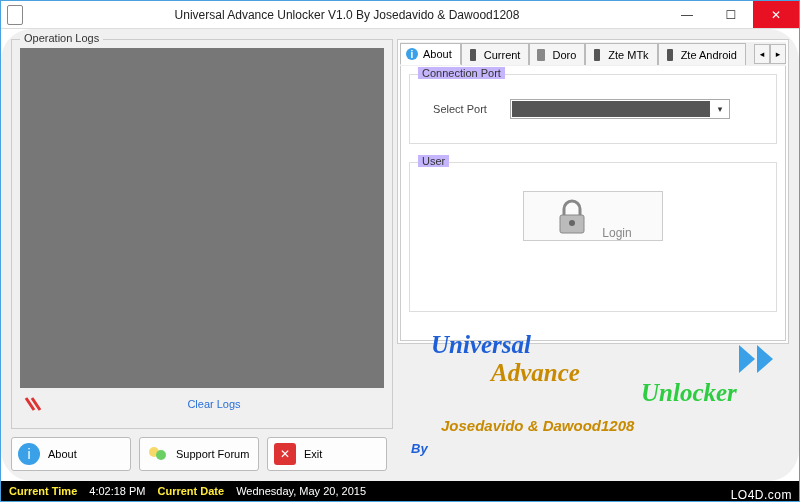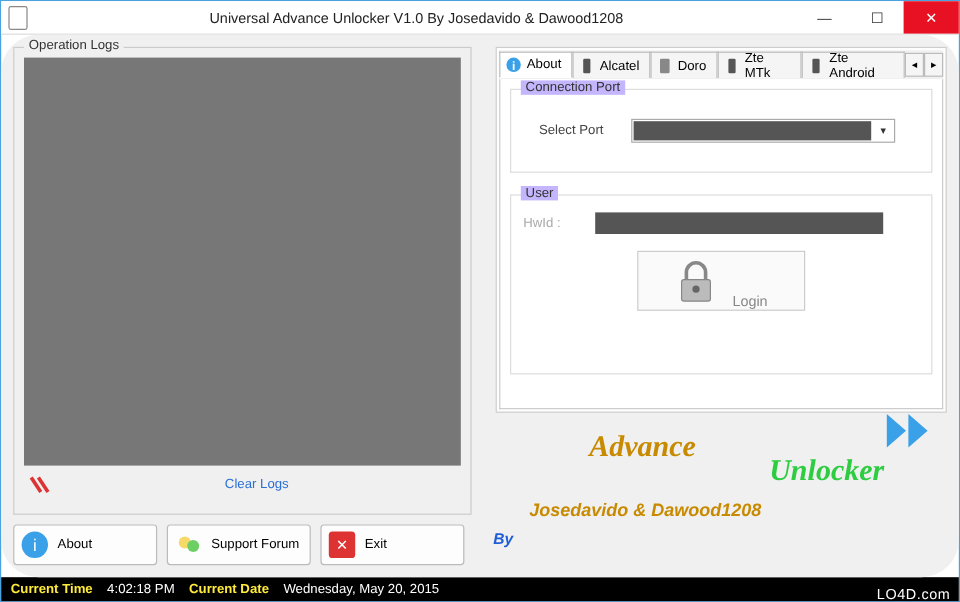--- a/index.html
+++ b/index.html
@@ -4,21 +4,21 @@
 <style>
 * { margin:0; padding:0; box-sizing:border-box; font-family:"Segoe UI",Tahoma,sans-serif; }
 html,body { width:800px; height:502px; overflow:hidden; background:#fff; }
 .window { width:800px; height:502px; background:#fff; border:1px solid #4aa3df; display:flex; flex-direction:column; }
 .titlebar { height:28px; background:#fff; display:flex; align-items:center; border-bottom:1px solid #ddd; }
 .titlebar .app-icon { width:16px; height:20px; margin:0 6px; display:inline-block; border:1px solid #888; border-radius:2px; }
 .titlebar .title { flex:1; text-align:center; font-size:12px; color:#222; }
 .win-btns { display:flex; height:100%; }
 .win-btn { width:44px; height:100%; display:flex; align-items:center; justify-content:center; font-size:12px; color:#333; }
 .win-btn.close { background:#e81123; color:#fff; width:46px; }
-.content { flex:1; display:flex; padding:10px; gap:20px; background:#f0f0f0; position:relative;border-radius:31px; }
+.content { flex:1; display:flex; padding:10px; gap:4px; background:#f0f0f0; position:relative;border-radius:31px; }
 .left-col { width:382px; display:flex; flex-direction:column; gap:8px; }
 .right-col { flex:1; display:flex; flex-direction:column; }
 .group { border:1px solid #ccc; background:#f0f0f0; padding:8px; position:relative; }
 .group-label { position:absolute; top:-8px; left:8px; background:#f0f0f0; font-size:11px; color:#333; padding:0 4px; }
 .log-area { background:#777; width:100%; height:340px; }
 .clear-row { display:flex; align-items:center; height:24px; margin-top:4px; }
 .clear-icon { width:20px; height:16px; margin-left:4px; display:inline-block; }
 .clear-link { flex:1; text-align:center; font-size:11px; color:#2a6fd5; cursor:pointer; }
 .btn-row { display:flex; gap:8px; }
 .big-btn { width:120px; height:34px; background:#fdfdfd; border:1px solid #bbb; border-radius:3px; display:flex; align-items:center; padding:0 6px; font-size:11px; cursor:pointer; }
@@ -113,21 +113,21 @@
             <span class="tic"><svg width="14" height="14">
                   <circle cx="7" cy="7" r="6" fill="#3aa0e8"></circle>
                   <text x="7" y="11" text-anchor="middle" fill="#fff" font-size="10" font-weight="bold">i</text>
                 </svg></span>
             <span>About</span>
           </div>
           <div class="tab">
             <span class="tic"><svg width="14" height="14">
                   <rect x="4" y="1" width="6" height="12" rx="1" fill="#555"></rect>
                 </svg></span>
-            <span>Alcatel</span>
+            <span>Current</span>
           </div>
           <div class="tab">
             <span class="tic"><svg width="14" height="14">
                   <rect x="3" y="1" width="8" height="12" rx="1" fill="#888"></rect>
                 </svg></span>
             <span>Doro</span>
           </div>
           <div class="tab">
             <span class="tic"><svg width="14" height="14">
                   <rect x="4" y="1" width="6" height="12" rx="1" fill="#555"></rect>
@@ -153,41 +153,38 @@
               <label>Select Port</label>
               <div class="select-box">
                 <div class="fill"></div>
                 <div class="dd">▾</div>
               </div>
             </div>
           </div>
 
           <div class="sub-group" style="height:150px;">
             <span class="sub-group-label">User</span>
-            <div class="row">
-              <label style="color:#aaa;width:50px;text-align:left">HwId  :</label>
-              <div class="hwid-box"></div>
-            </div>
             <div class="login-btn">
               <span>
                 <svg width="36" height="40">
                     <rect x="6" y="18" width="24" height="18" rx="2" fill="#bbb" stroke="#888"></rect>
                     <path d="M10 18 v-6 a8 8 0 0 1 16 0 v6" fill="none" stroke="#888" stroke-width="3"></path>
                     <circle cx="18" cy="26" r="3" fill="#666"></circle>
                   </svg>
               </span>
               <span>Login</span>
             </div>
           </div>
 
         </div>
       </div>
     </div>
 
     <div class="logo-zone">
+      <div class="lt lt1">Universal</div>
       <div class="lt lt2">Advance</div>
       <div class="lt lt3">Unlocker</div>
       <div class="lt4">By</div>
       <div class="lt5">Josedavido &amp; Dawood1208</div>
       <span class="ff-icon">
         <svg width="44" height="36">
             <polygon points="2,4 18,18 2,32" fill="#3aa0e8"></polygon>
             <polygon points="20,4 36,18 20,32" fill="#3aa0e8"></polygon>
           </svg>
       </span>

